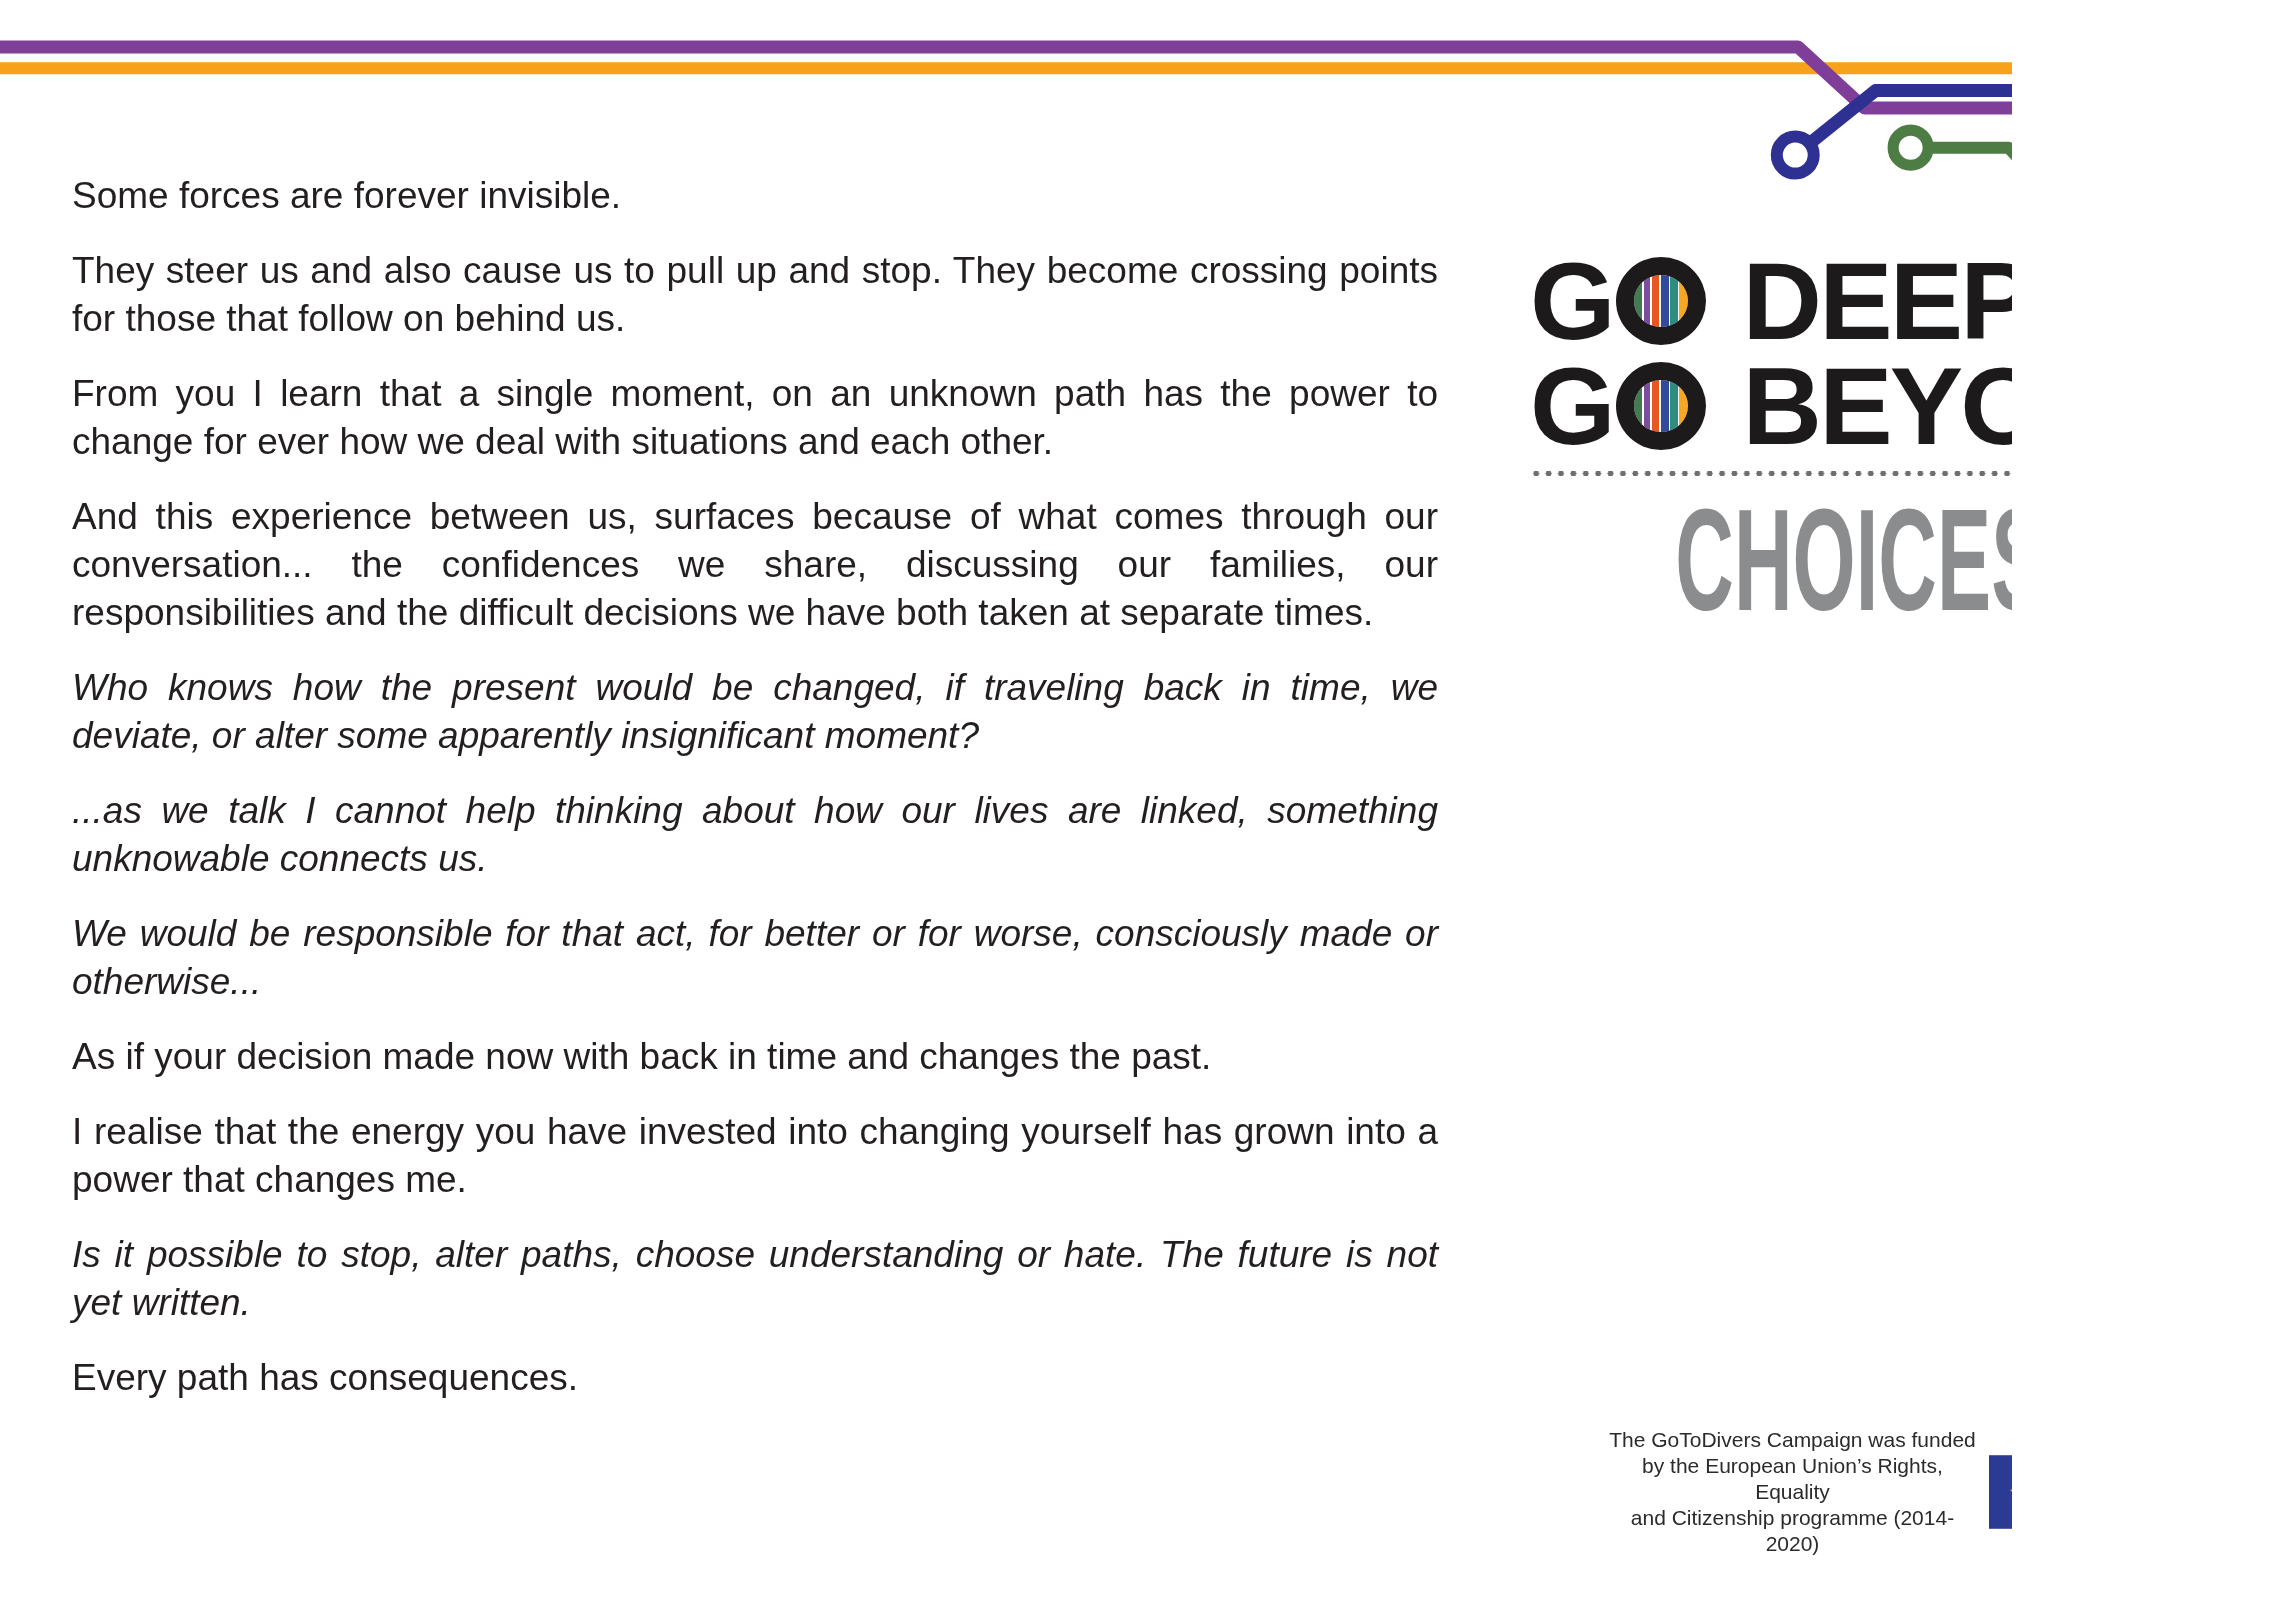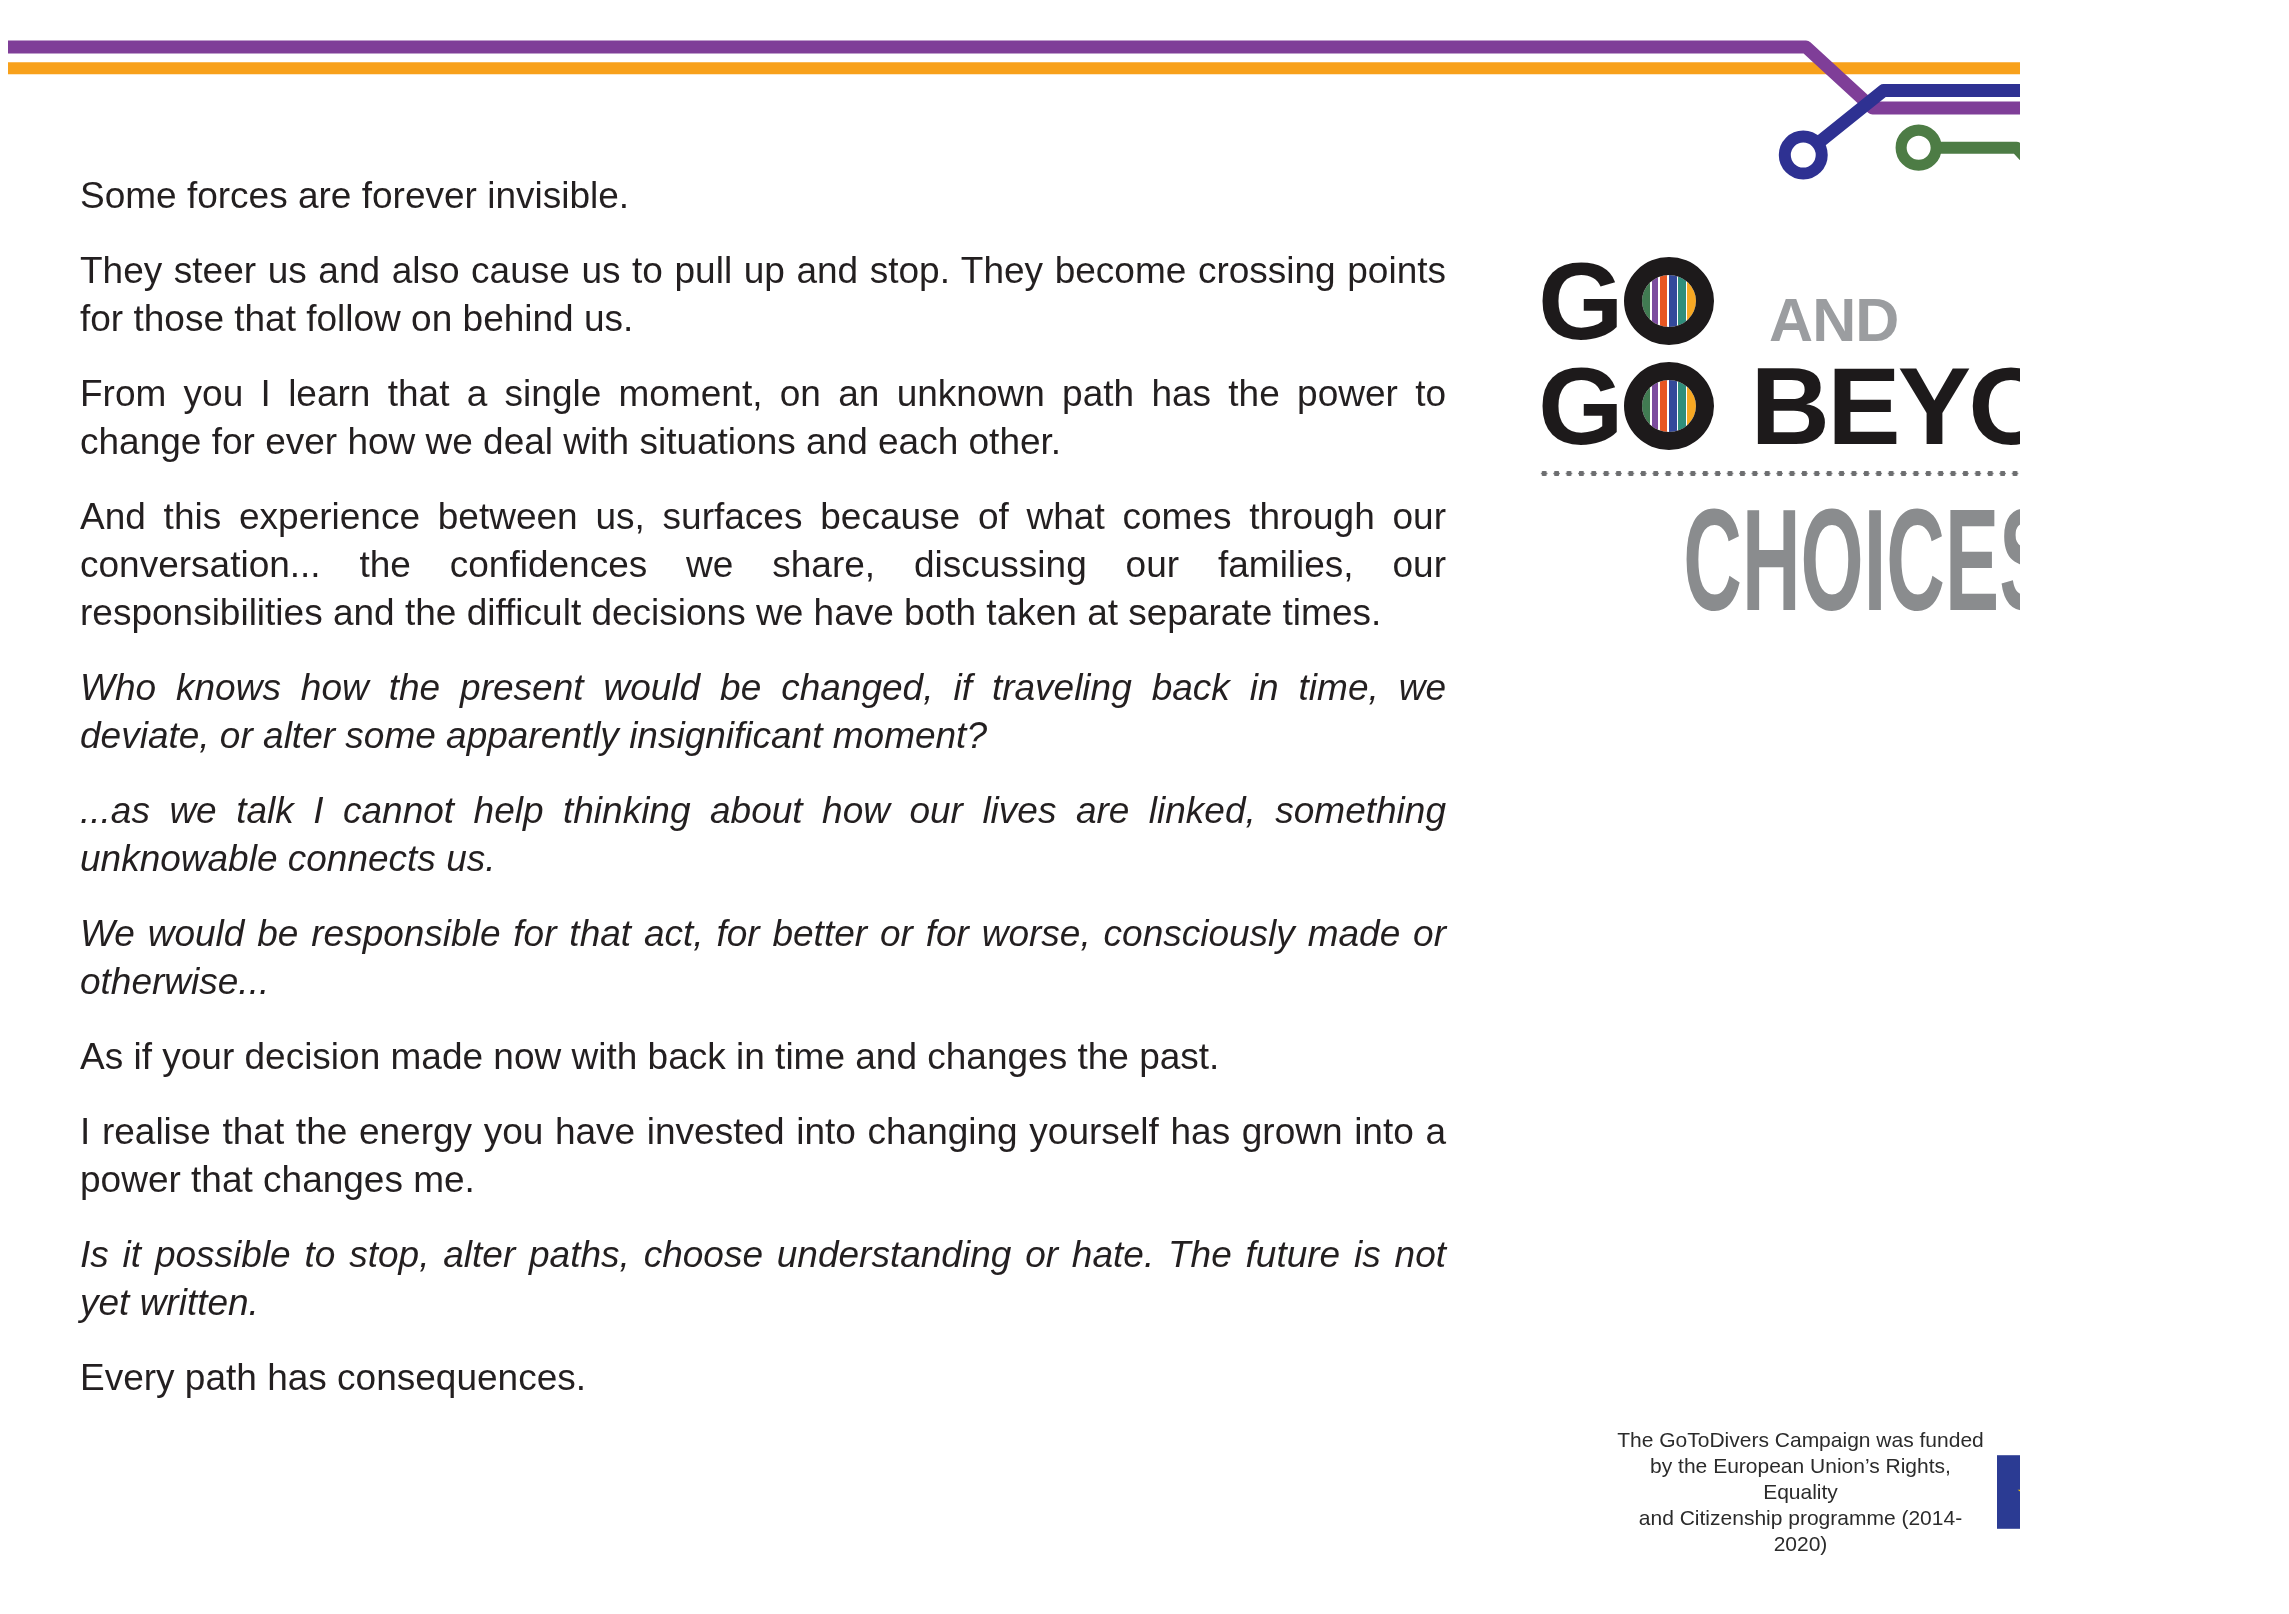--- a/index.html
+++ b/index.html
@@ -1,18 +1,18 @@
 <!DOCTYPE html>
 <html style="font-size:14.8px"><head>
 <meta charset="utf-8">
 <style>
   html,body { margin:0; padding:0; background:#ffffff; }
   .page {
     position:relative; width:2012px; height:1614px; background:#ffffff;
-    overflow:hidden; font-family:"Liberation Sans", sans-serif;margin-left:8px;
+    overflow:hidden; font-family:"Liberation Sans", sans-serif;
   }
 
   
   .metro { position:absolute; left:0; top:0; width:2290px; height:240px; }
 
   
   .body-copy {
     position:absolute; left:72px; top:172px; width:1366px;
     color:#231F20; font-size:37px; line-height:48px;
     text-align:justify; text-align-last:left;
@@ -88,20 +88,21 @@
       <p>I realise that the energy you have invested into changing yourself has grown into a power that changes me.</p>
       <p class="italic">Is it possible to stop, alter paths, choose understanding or hate. The future is not yet written.</p>
       <p>Every path has consequences.</p>
     </div>
 
   <div class="logo">
     <div class="logo-line">
       <span class="logo-big">G</span>
       <span class="logo-o" id="o1" style="background: linear-gradient(90deg, rgb(65, 123, 82) 0%, rgb(65, 123, 82) 15%, rgb(255, 255, 255) 15%, rgb(255, 255, 255) 18%, rgb(124, 76, 159) 18%, rgb(124, 76, 159) 30%, rgb(255, 255, 255) 30%, rgb(255, 255, 255) 33%, rgb(232, 86, 34) 33%, rgb(232, 86, 34) 47%, rgb(255, 255, 255) 47%, rgb(255, 255, 255) 50%, rgb(51, 73, 155) 50%, rgb(51, 73, 155) 64%, rgb(255, 255, 255) 64%, rgb(255, 255, 255) 67%, rgb(47, 142, 123) 67%, rgb(47, 142, 123) 81%, rgb(255, 255, 255) 81%, rgb(255, 255, 255) 84%, rgb(247, 168, 35) 84%, rgb(247, 168, 35) 100%) padding-box;"></span>
       <span class="logo-space"></span>
+      <span class="logo-big">DEEP</span>
       <span class="logo-and">AND</span>
     </div>
     <div class="logo-line logo-line2">
       <span class="logo-big">G</span>
       <span class="logo-o" id="o2" style="background: linear-gradient(90deg, rgb(65, 123, 82) 0%, rgb(65, 123, 82) 15%, rgb(255, 255, 255) 15%, rgb(255, 255, 255) 18%, rgb(124, 76, 159) 18%, rgb(124, 76, 159) 30%, rgb(255, 255, 255) 30%, rgb(255, 255, 255) 33%, rgb(232, 86, 34) 33%, rgb(232, 86, 34) 47%, rgb(255, 255, 255) 47%, rgb(255, 255, 255) 50%, rgb(51, 73, 155) 50%, rgb(51, 73, 155) 64%, rgb(255, 255, 255) 64%, rgb(255, 255, 255) 67%, rgb(47, 142, 123) 67%, rgb(47, 142, 123) 81%, rgb(255, 255, 255) 81%, rgb(255, 255, 255) 84%, rgb(247, 168, 35) 84%, rgb(247, 168, 35) 100%) padding-box;"></span>
       <span class="logo-space"></span>
       <span class="logo-big">BEYOND</span>
     </div>
     <div class="dotted-rule"></div>
     <div class="choices-row">

